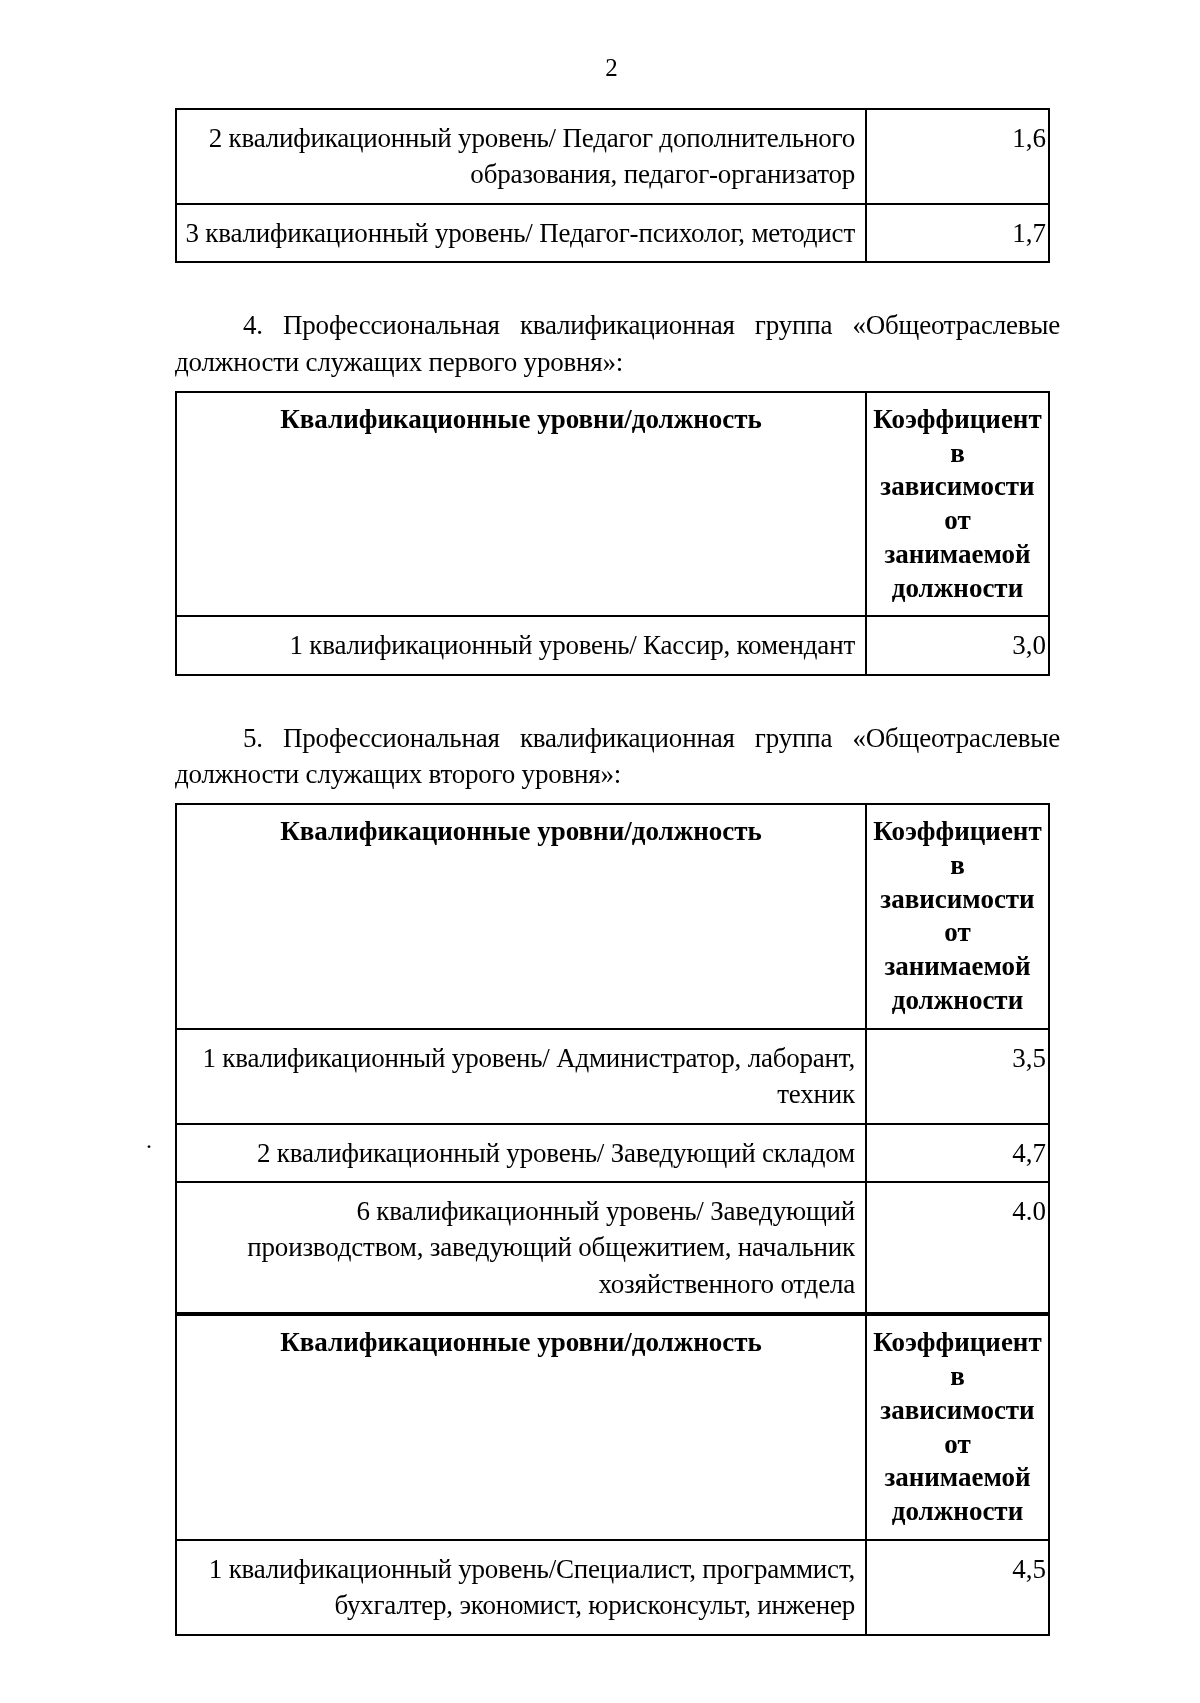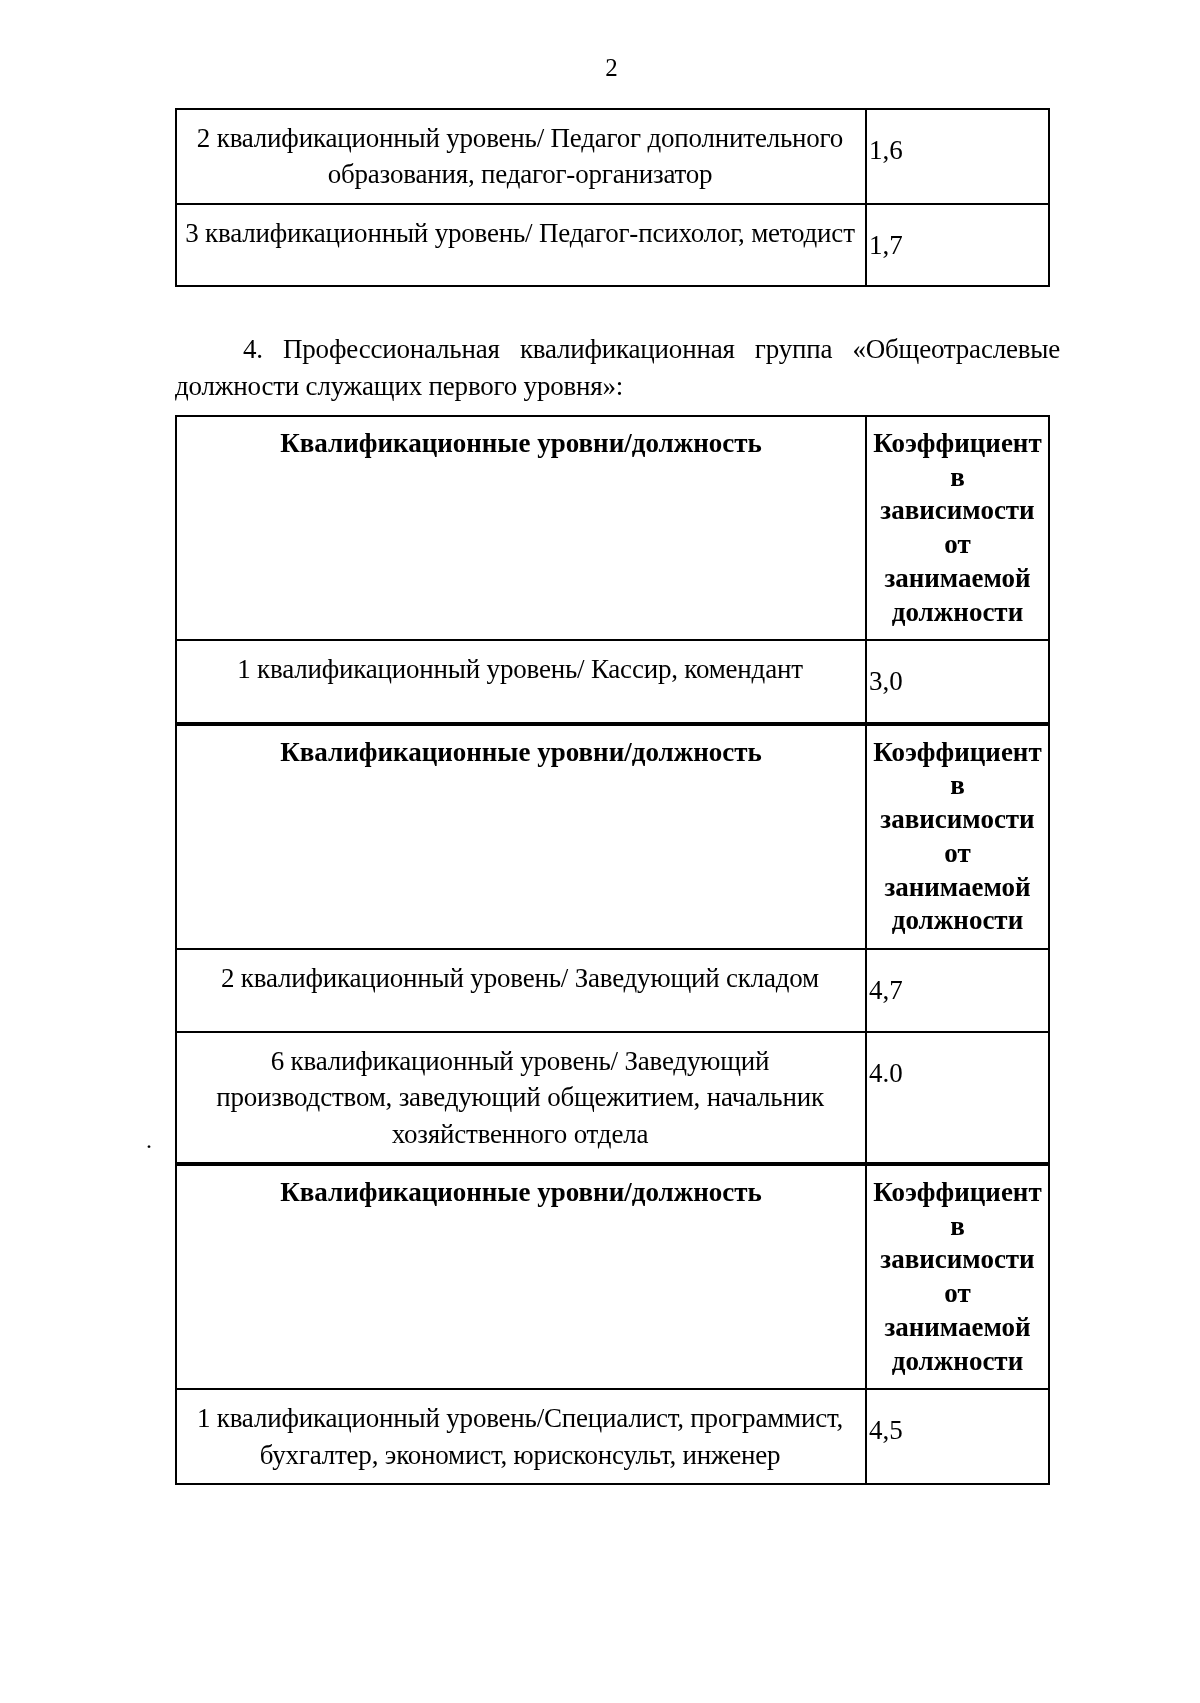--- a/index.html
+++ b/index.html
@@ -29,28 +29,28 @@
   .doc-table col.c2 { width:183px; }
   .doc-table td, .doc-table th {
     border:2px solid #000;
     vertical-align:top;
     box-sizing:border-box;
   }
   .doc-table td.label {
     font-size:27px;
     line-height:1.35;
     padding:10px 10px 10px 8px;
-    text-align:center;
+    text-align:right;
     letter-spacing:-0.2px;
   }
   .doc-table td.value {
     font-size:27px;
     line-height:1.35;
-    padding:22px 2px;
-    text-align:left;
+    padding:10px 2px;
+    text-align:right;
   }
   .doc-table th {
     font-size:27px;
     font-weight:bold;
     line-height:1.25;
     text-align:center;
     padding:10px 4px;
   }
   .doc-table th.h2 { white-space:pre-line; }
   p.para {
@@ -109,33 +109,38 @@
 занимаемой
 должности</th>
       </tr>
       <tr>
         <td class="label">1 квалификационный уровень/ Кассир, комендант</td>
         <td class="value">3,0</td>
       </tr>
     </tbody>
   </table>
 
+  <p class="para">5. Профессиональная квалификационная группа «Общеотраслевые должности служащих второго уровня»:</p>
   <table class="doc-table">
     <colgroup>
         <col class="c1">
         <col class="c2">
       </colgroup>
     <tbody>
       <tr>
         <th class="h1">Квалификационные уровни/должность</th>
         <th class="h2">Коэффициент
 в зависимости
 от
 занимаемой
 должности</th>
+      </tr>
+      <tr>
+        <td class="label">1 квалификационный уровень/ Администратор, лаборант, техник</td>
+        <td class="value">3,5</td>
       </tr>
       <tr>
         <td class="label">2 квалификационный уровень/ Заведующий складом</td>
         <td class="value">4,7</td>
       </tr>
       <tr>
         <td class="label">6 квалификационный уровень/ Заведующий производством, заведующий общежитием,  начальник хозяйственного отдела</td>
         <td class="value">4.0</td>
       </tr>
     </tbody>

